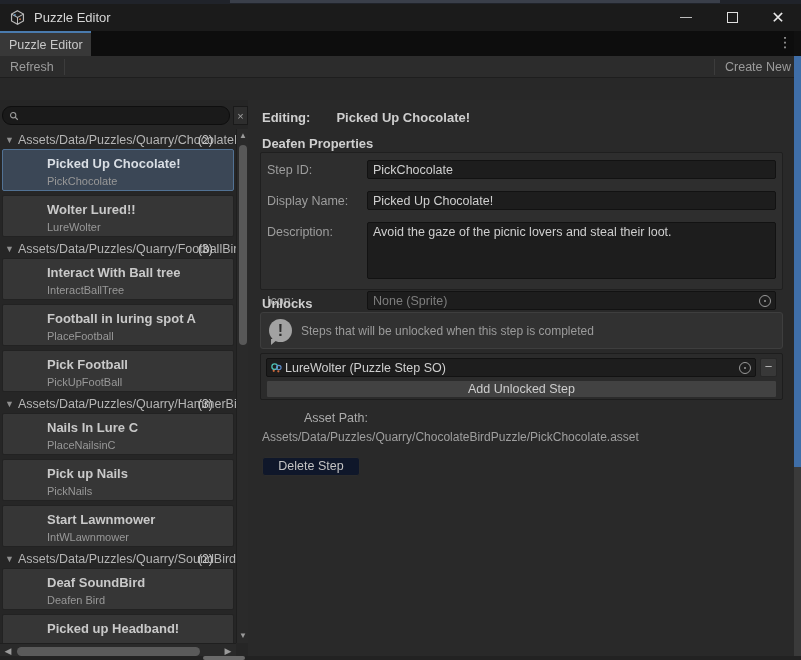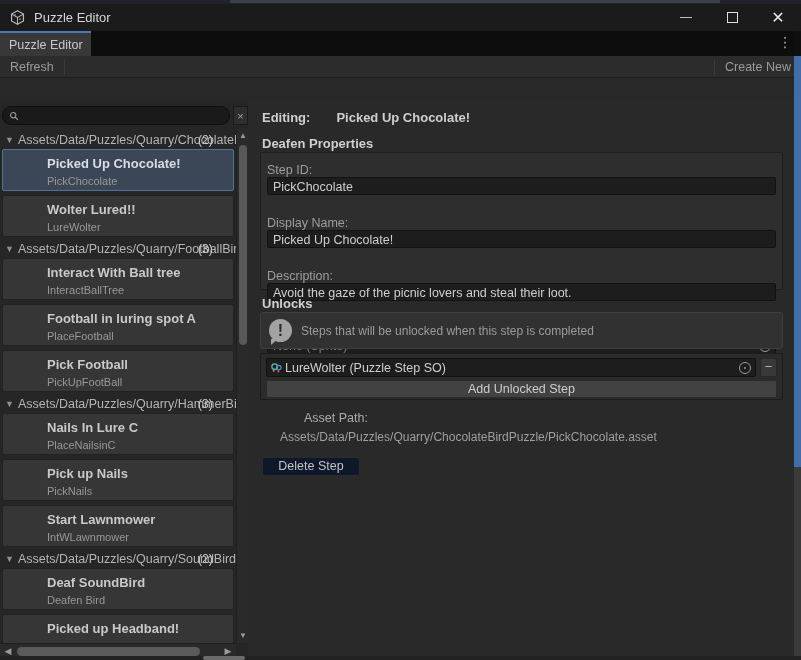--- a/index.html
+++ b/index.html
@@ -71,21 +71,21 @@
   .bottom-thumb { left:203px; top:656px; width:42px; height:4px; background:#6a6a6a; border-radius:2px; }
 
   
   .editor { left:248px; top:100px; width:546px; height:560px; background:#292929; }
   .editing-row { position:absolute; left:14px; top:10px; font-size:13px; font-weight:bold; color:#cfcfcf; }
   .editing-row .val { margin-left:26px; }
   .section-title { position:absolute; left:14px; font-size:13px; font-weight:bold; color:#cfcfcf; }
 
   .props-box { position:absolute; left:12px; top:52px; width:523px; height:138px;
                background:#2e2e2e; border:1px solid #1f1f1f; border-radius:2px; padding:7px 6px 0 6px; }
-  .prop-row { display:flex; margin-bottom:18px;flex-direction:column; }
+  .prop-row { display:flex; margin-bottom:12px; }
   .prop-label { width:100px; font-size:12.5px; color:#9d9d9d; padding-top:3px; flex-shrink:0; }
   .field { flex:1; background:#1d1d1d; border:1px solid #121212; border-radius:2px; height:19px;
            font-size:12.5px; color:#cfcfcf; padding:2px 5px 0 5px; white-space:nowrap; overflow:hidden; }
   .field.textarea { height:57px; }
   .field.ghost { color:#7d7d7d; position:relative; }
   .picker { position:absolute; right:4px; top:3px; width:12px; height:12px; border:1px solid #9a9a9a;
             border-radius:50%; }
   .picker::after { content:""; position:absolute; left:4px; top:4px; width:2px; height:2px; background:#9a9a9a; border-radius:50%; }
 
   .helpbox { position:absolute; left:12px; top:212px; width:523px; height:37px; background:#313131;
@@ -101,21 +101,21 @@
   .unlock-row { display:flex; height:19px; margin-bottom:3px; }
   .obj-field { flex:1; background:#1d1d1d; border:1px solid #121212; border-radius:2px; position:relative;
                font-size:12.5px; color:#cfcfcf; padding:1px 20px 0 3px; display:flex; align-items:center; white-space:nowrap; overflow:hidden; }
   .so-icon { width:13px; height:13px; margin-right:2px; flex-shrink:0; }
   .minus-btn { width:17px; height:19px; margin-left:4px; background:#383838; border:1px solid #272727;
                border-radius:2px; color:#bcbcbc; font-size:13px; text-align:center; line-height:16px; }
   .add-btn { height:18px; margin-top:0px; background:#424242; border:1px solid #2b2b2b; border-radius:2px;
              color:#cdcdcd; font-size:12.5px; text-align:center; line-height:16px; }
 
   .asset-label { position:absolute; left:14px; top:311px; font-size:12.5px; color:#ababab;margin-left:42px; }
-  .asset-value { position:absolute; left:32px; top:330px; font-size:12px; color:#9f9f9f; }
+  .asset-value { position:absolute; left:14px; top:330px; font-size:12px; color:#9f9f9f; }
   .delete-btn { position:absolute; left:14px; top:357px; width:98px; height:19px; background:#0f172a;
                 border:1px solid #2b2b2b; border-radius:3px; color:#c3c3c3; font-size:12.5px;
                 text-align:center; line-height:17px; }
 
   
   .edge-top { left:794px; top:31px; width:7px; height:25px; background:#101010; }
   .edge-blue { left:794px; top:56px; width:7px; height:411px; background:#3f6ea8; }
   .edge-grey { left:794px; top:467px; width:7px; height:193px; background:#3a3a3a; }
 </style>
 </head>

